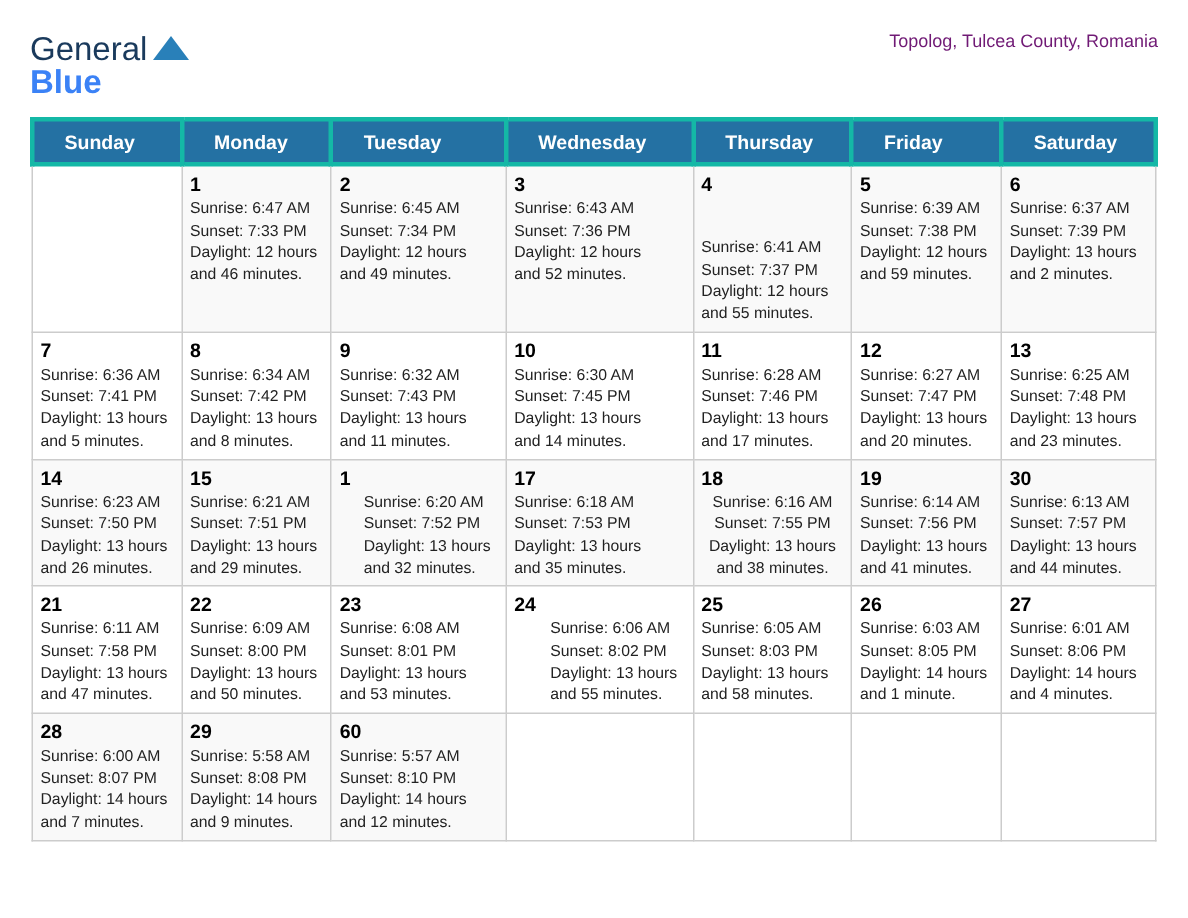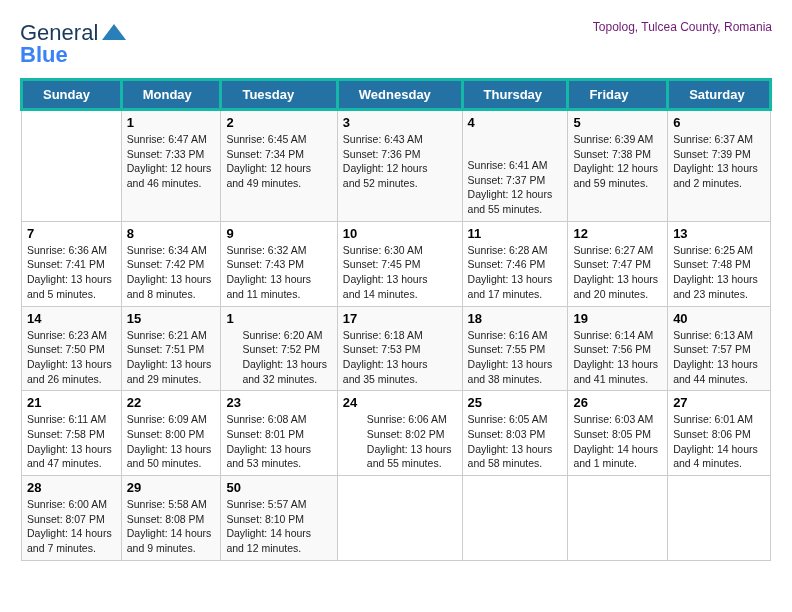--- a/index.html
+++ b/index.html
@@ -228,34 +228,34 @@
         </td>
         <td>
           <span class="day-number">17</span>
           <div class="day-info" style="white-space: pre-line;">Sunrise: 6:18 AM
 Sunset: 7:53 PM
 Daylight: 13 hours
 and 35 minutes.</div>
         </td>
         <td>
           <span class="day-number">18</span>
-          <div class="day-info" style="white-space: pre-line;">Sunrise: 6:16 AM
+          <div class="day-info" style="white-space: pre-line; text-align: center;">Sunrise: 6:16 AM
 Sunset: 7:55 PM
 Daylight: 13 hours
 and 38 minutes.</div>
         </td>
         <td>
           <span class="day-number">19</span>
           <div class="day-info" style="white-space: pre-line;">Sunrise: 6:14 AM
 Sunset: 7:56 PM
 Daylight: 13 hours
 and 41 minutes.</div>
         </td>
         <td>
-          <span class="day-number">40</span>
+          <span class="day-number">30</span>
           <div class="day-info" style="white-space: pre-line;">Sunrise: 6:13 AM
 Sunset: 7:57 PM
 Daylight: 13 hours
 and 44 minutes.</div>
         </td>
       </tr>
       <tr>
         <td>
           <span class="day-number">21</span>
           <div class="day-info" style="white-space: pre-line;">Sunrise: 6:11 AM
@@ -315,21 +315,21 @@
 and 7 minutes.</div>
         </td>
         <td>
           <span class="day-number">29</span>
           <div class="day-info" style="white-space: pre-line;">Sunrise: 5:58 AM
 Sunset: 8:08 PM
 Daylight: 14 hours
 and 9 minutes.</div>
         </td>
         <td>
-          <span class="day-number">50</span>
+          <span class="day-number">60</span>
           <div class="day-info" style="white-space: pre-line;">Sunrise: 5:57 AM
 Sunset: 8:10 PM
 Daylight: 14 hours
 and 12 minutes.</div>
         </td>
         <td class="empty-cell"></td>
         <td class="empty-cell"></td>
         <td class="empty-cell"></td>
         <td class="empty-cell"></td>
       </tr>

